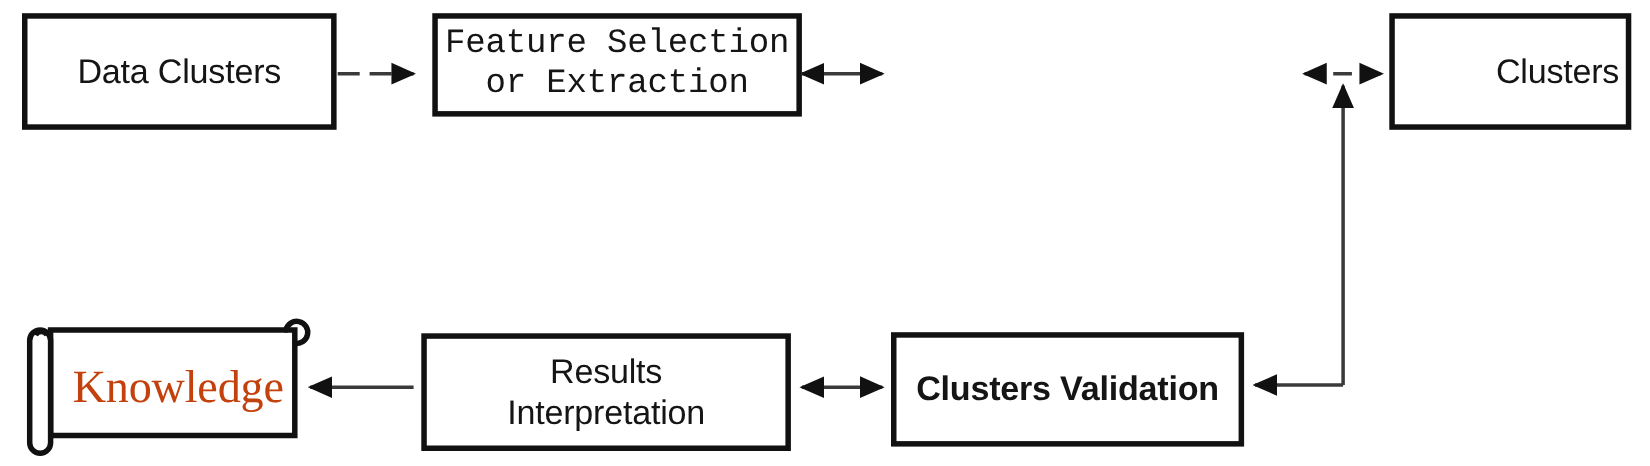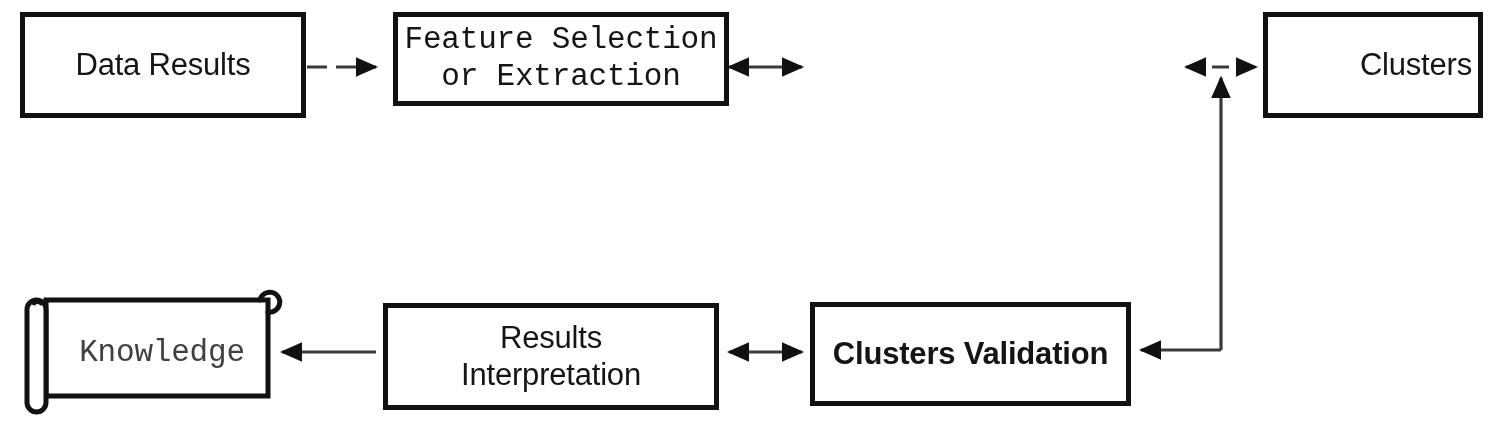--- a/index.html
+++ b/index.html
@@ -51,23 +51,23 @@
   }
   .scroll-label {
     position: absolute;
     left: 40px;
     right: 18px;
     top: 0;
     bottom: 0;
     display: flex;
     align-items: center;
     justify-content: center;
-    color: #404040;
-    font-family: Liberation Mono, monospace;
-    font-size: 31px;
+    color: #c2410c;
+    font-family: Liberation Serif, serif;
+    font-size: 42px;
     letter-spacing: -0.2px;
     z-index: 2;
   }
   svg.edges {
     position: absolute;
     left: 0;
     top: 0;
     width: 1500px;
     height: 424px;
     z-index: 2;
@@ -109,21 +109,21 @@
     <g>
       <line x1="729" y1="352" x2="802" y2="352" stroke="#3a3a3a" stroke-width="3.2" marker-start="url(#arrow-r)" marker-end="url(#arrow-l)"></line>
     </g>
 
     <g>
       <line x1="376" y1="352" x2="282" y2="352" stroke="#3a3a3a" stroke-width="3.2" marker-end="url(#arrow-l)"></line>
     </g>
   </svg>
 
   <div class="node" style="left:20px; top:12px; width:286px; height:106px;">
-    <span class="label">Data Results</span>
+    <span class="label">Data Clusters</span>
   </div>
 
   <div class="node" style="left:393px; top:12px; width:336px; height:94px;font-family:Liberation Mono, monospace;">
     <span class="label">Feature Selection
 or Extraction</span>
   </div>
 
 
   <div class="node" style="left:1263px; top:12px; width:220px; height:106px;justify-content:flex-end;">
     <span class="label">Clusters</span>

